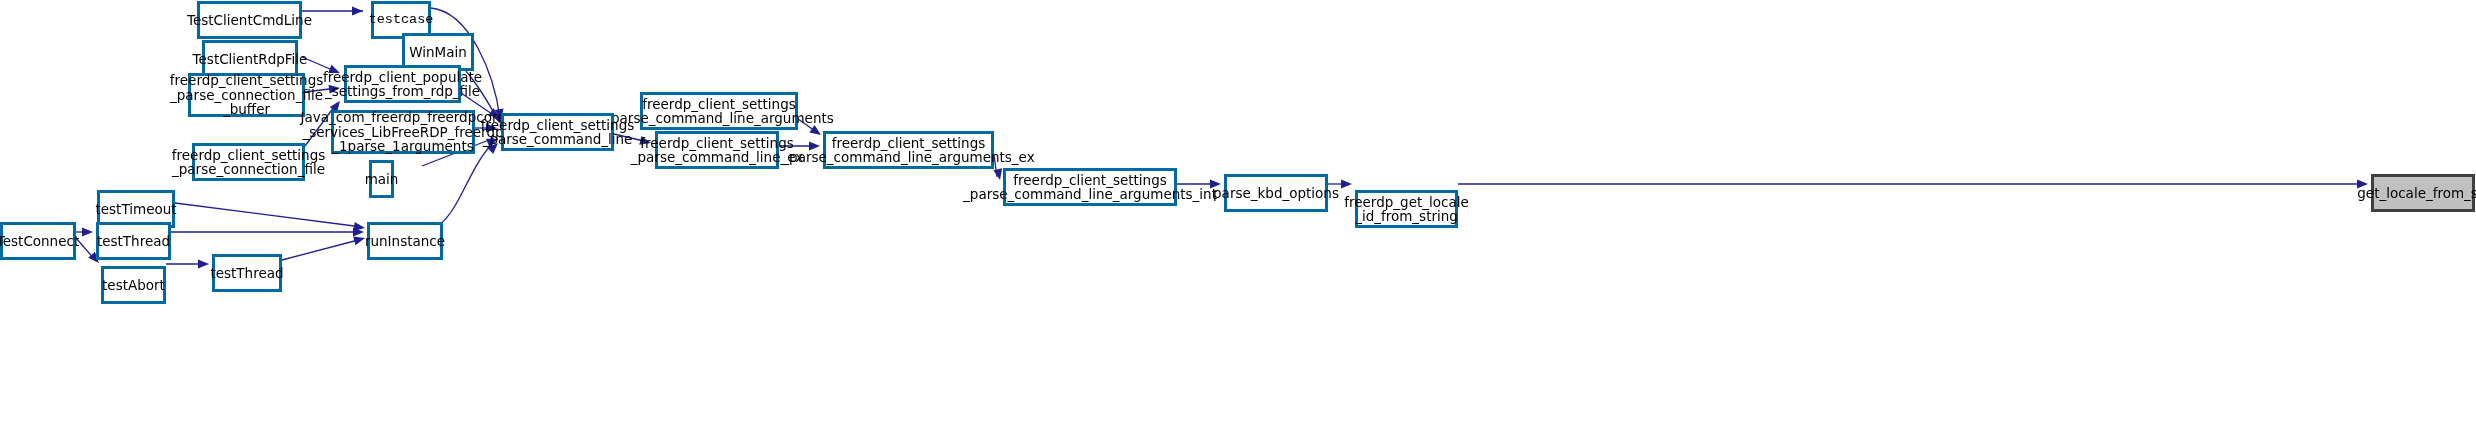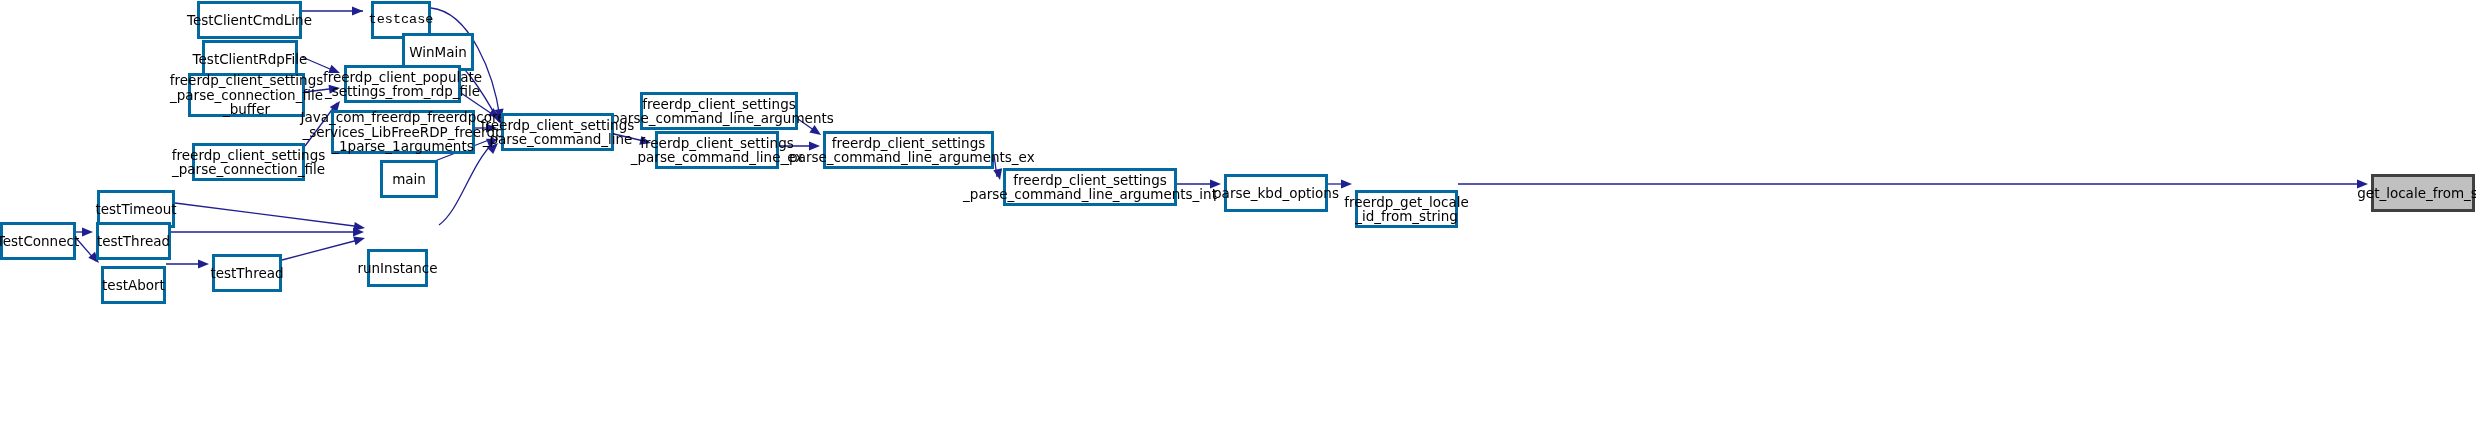--- a/index.html
+++ b/index.html
@@ -113,26 +113,26 @@
 _services_LibFreeRDP_freerdp
 _1parse_1arguments</div>
     <div class="node" style="left: 501px; top: 113px; width: 113px; height: 30px;">freerdp_client_settings
 _parse_command_line</div>
     <div class="node" style="left: 655px; top: 131px; width: 124px; height: 30px;">freerdp_client_settings
 _parse_command_line_ex</div>
     <div class="node" style="left: 823px; top: 131px; width: 171px; height: 30px;">freerdp_client_settings
 _parse_command_line_arguments_ex</div>
     <div class="node" style="left: 192px; top: 143px; width: 113px; height: 30px;">freerdp_client_settings
 _parse_connection_file</div>
-    <div class="node" style="left: 380px; top: 160px; width: 58px; height: 21px;">main</div>
+    <div class="node" style="left: 369px; top: 160px; width: 25px; height: 21px;">main</div>
     <div class="node" style="left: 1003px; top: 168px; width: 174px; height: 30px;">freerdp_client_settings
 _parse_command_line_arguments_int</div>
     <div class="node" style="left: 1224px; top: 174px; width: 104px; height: 14px;">parse_kbd_options</div>
     <div class="node" style="left: 1355px; top: 168px; width: 103px; height: 30px; margin-top: 22px;">freerdp_get_locale
 _id_from_string</div>
     <div class="node focus" style="left: 2371px; top: 174px; width: 104px; height: 21px;">get_locale_from_str</div>
     <div class="node" style="left: 97px; top: 190px; width: 78px; height: 21px;">testTimeout</div>
     <div class="node" style="left: 0px; top: 222px; width: 76px; height: 21px;">TestConnect</div>
     <div class="node" style="left: 96px; top: 222px; width: 75px; height: 21px;">testThread</div>
-    <div class="node" style="left: 367px; top: 222px; width: 61px; height: 21px; margin-top: 27px;">runInstance</div>
+    <div class="node" style="left: 367px; top: 222px; width: 76px; height: 21px;">runInstance</div>
     <div class="node" style="left: 101px; top: 266px; width: 65px; height: 21px;">testAbort</div>
     <div class="node" style="left: 212px; top: 254px; width: 70px; height: 25px;">testThread</div>
   </div>
 
 </body></html>

